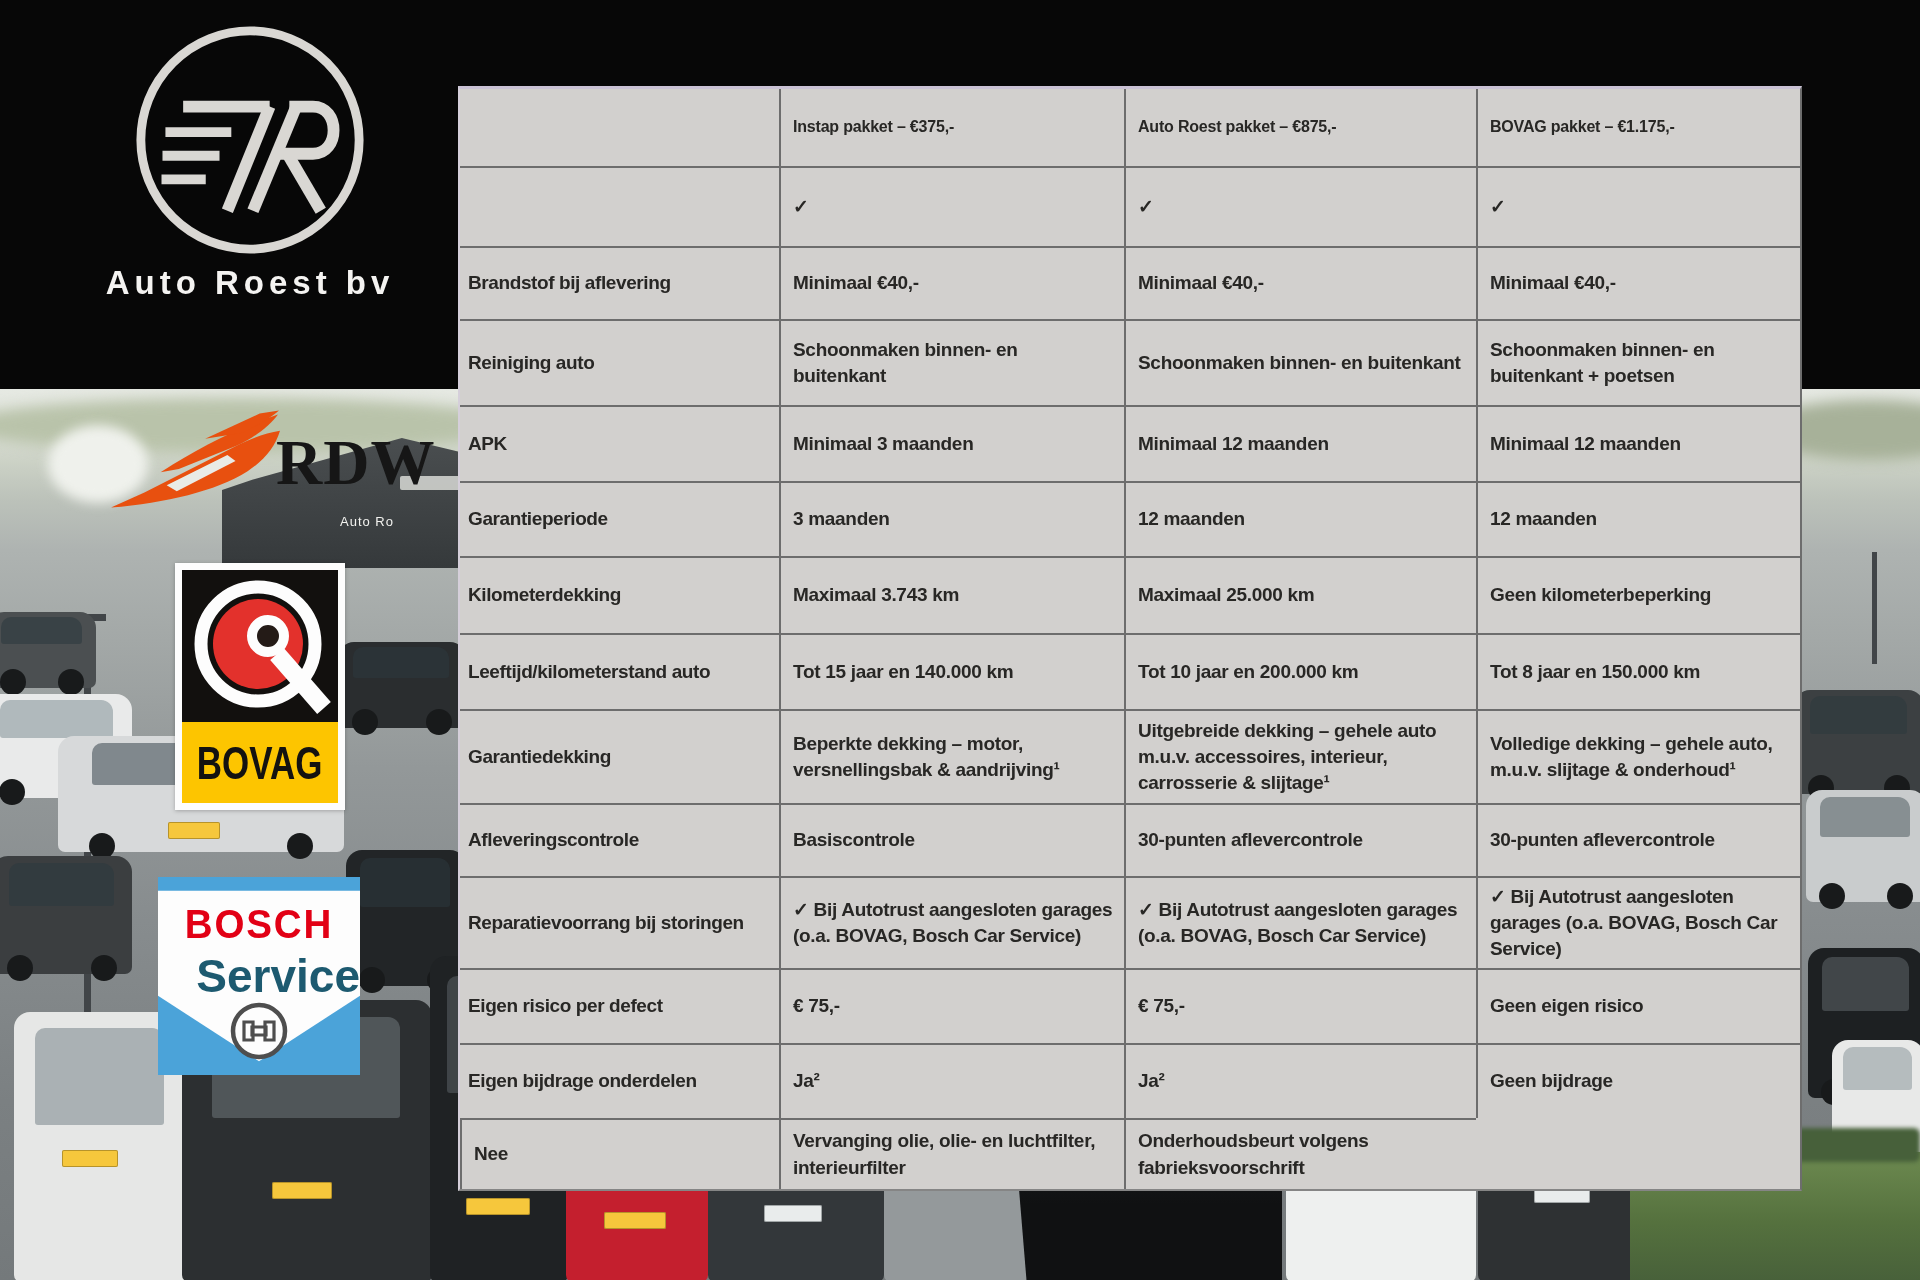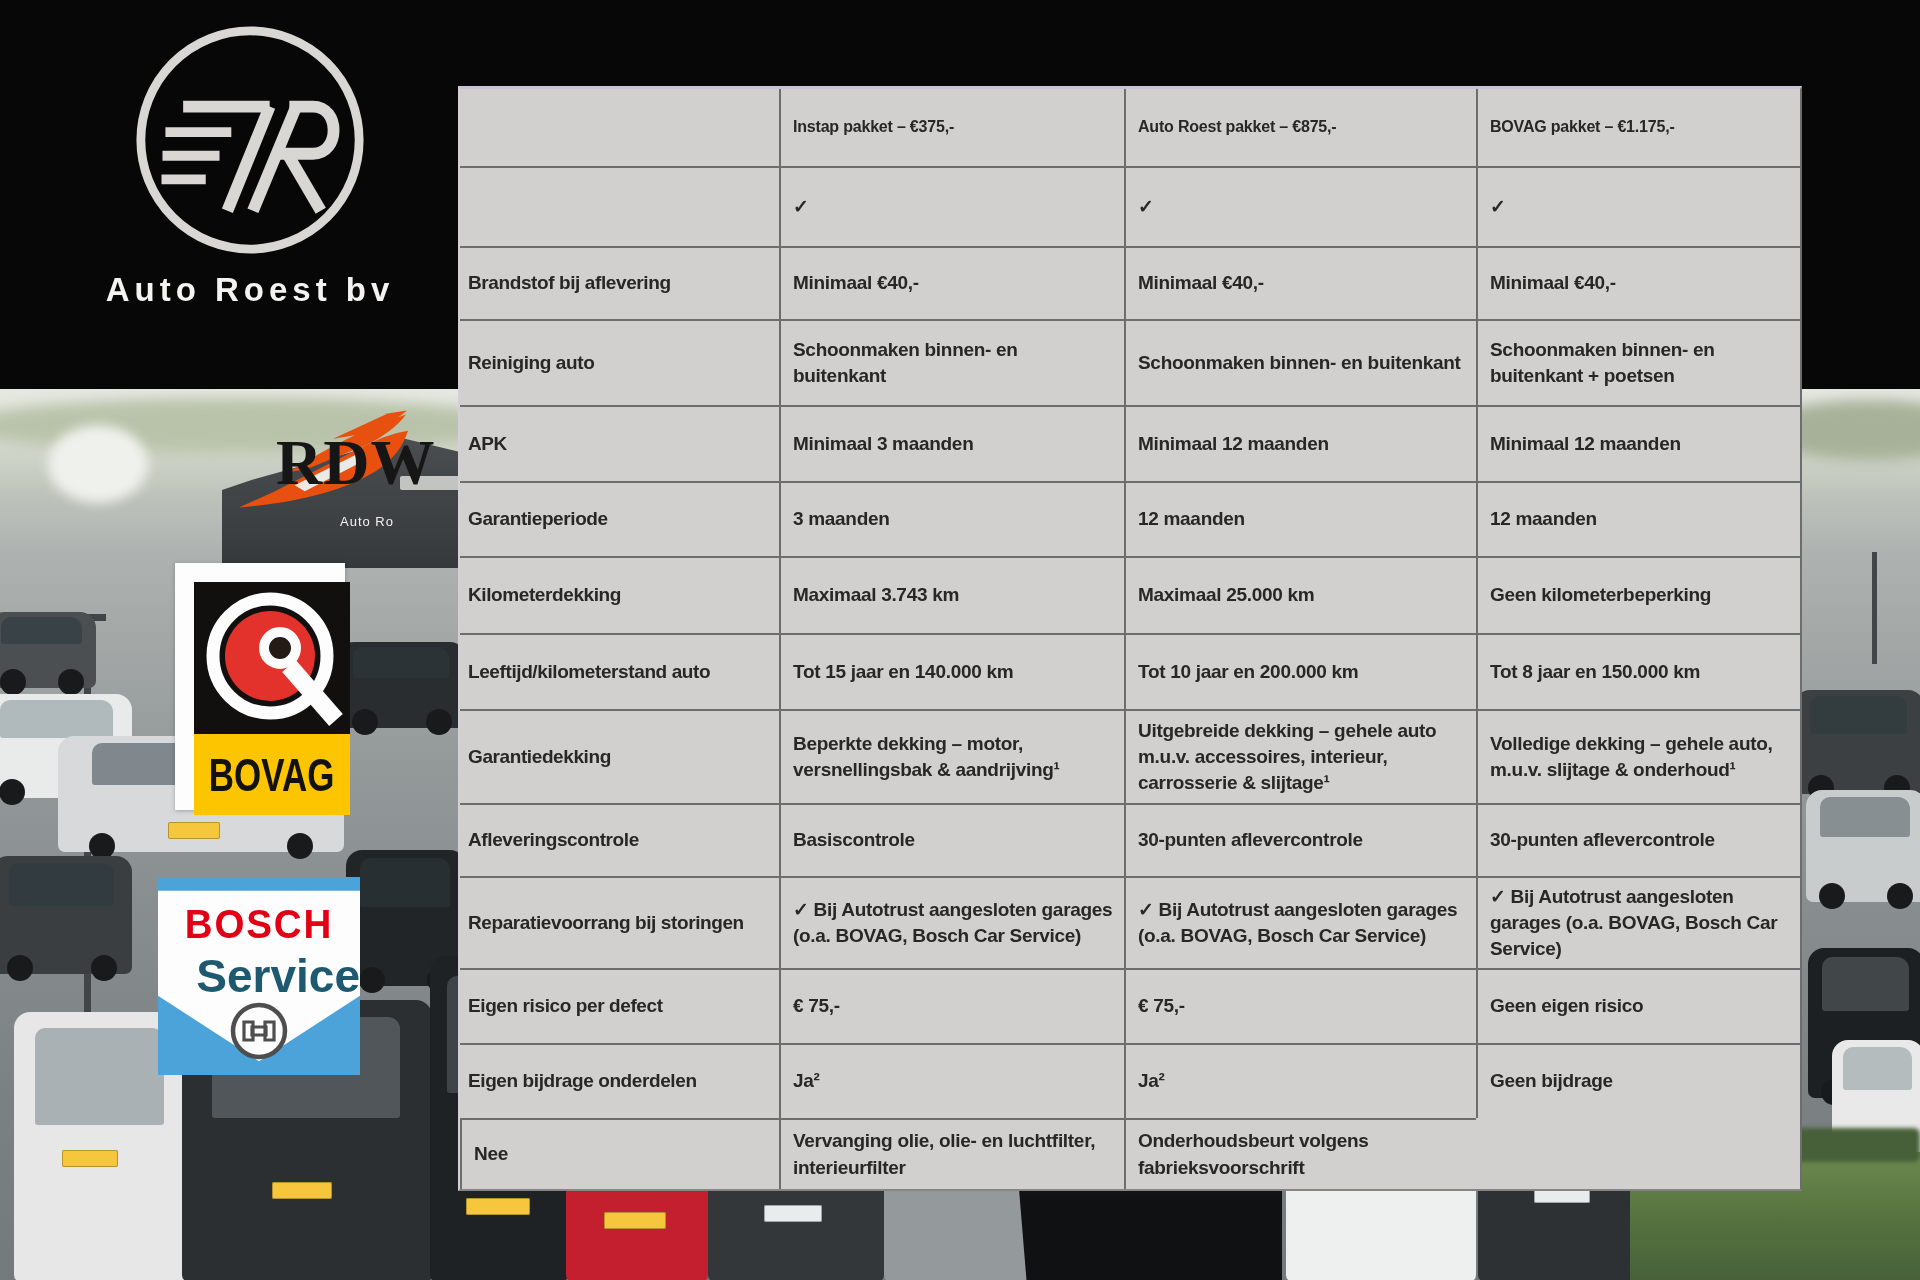--- a/index.html
+++ b/index.html
@@ -41,30 +41,30 @@
            box-shadow: inset 0 0 0 1px rgba(120,96,24,.5); }
   .plate.white { background:#e9ecec; box-shadow: inset 0 0 0 1px rgba(90,95,98,.5); }
   .canopy { position:absolute; background:linear-gradient(180deg,#232527,#101112 60%);
             clip-path: polygon(4% 100%, 0 34%, 16% 10%, 58% 0, 100% 24%, 100% 100%); }
 
   
   .blackbar { position:absolute; left:0; top:0; width:1920px; height:389px; background:#070707; z-index:2; }
 
   
   .ar-logo { position:absolute; left:95px; top:22px; width:310px; z-index:3; text-align:center; }
-  .ar-name { margin-top:9px; color:#f4f3f1; font-size:33px; font-weight:bold; letter-spacing:5px; }
-
-  
-  .rdw { position:absolute; left:108px; top:408px; width:300px; height:112px; z-index:3;text-align:right; }
+  .ar-name { margin-top:2px; color:#f4f3f1; font-size:33px; font-weight:bold; letter-spacing:5px; }
+
+  
+  .rdw { position:absolute; left:108px; top:408px; width:300px; height:112px; z-index:3; }
   .rdw-text { position:absolute; left:168px; top:18px; font-family:"Liberation Serif", serif;
               font-weight:bold; font-size:64px; color:#161616; letter-spacing:1px; }
 
   
   .bovag { position:absolute; left:175px; top:563px; width:170px; height:247px; z-index:3;
-           background:#fdfdfd; padding:19px; box-shadow:0 1px 4px rgba(0,0,0,.25); }
+           background:#fdfdfd; padding:7px; box-shadow:0 1px 4px rgba(0,0,0,.25); }
   .bovag-top { width:156px; height:152px; background:#12100e; }
   .bovag-bottom { width:156px; height:81px; background:#fdc500; display:flex; align-items:center; justify-content:center; }
   .bovag-word { font-size:46px; font-weight:bold; color:#141210; transform:scaleX(.76); letter-spacing:0; }
 
   
   .bosch { position:absolute; left:158px; top:877px; width:202px; height:198px; z-index:3; background:#4ba3d9; }
   .bosch-shield { position:absolute; inset:0; background:#fdfdfd;
                   clip-path:polygon(0 7%, 100% 7%, 100% 60%, 50% 93%, 0 60%); }
   .bosch-word { position:absolute; left:0; right:0; top:24px; text-align:center;
                 color:#e20015; font-size:41px; font-weight:bold; letter-spacing:2px; transform:scaleX(.94); }

